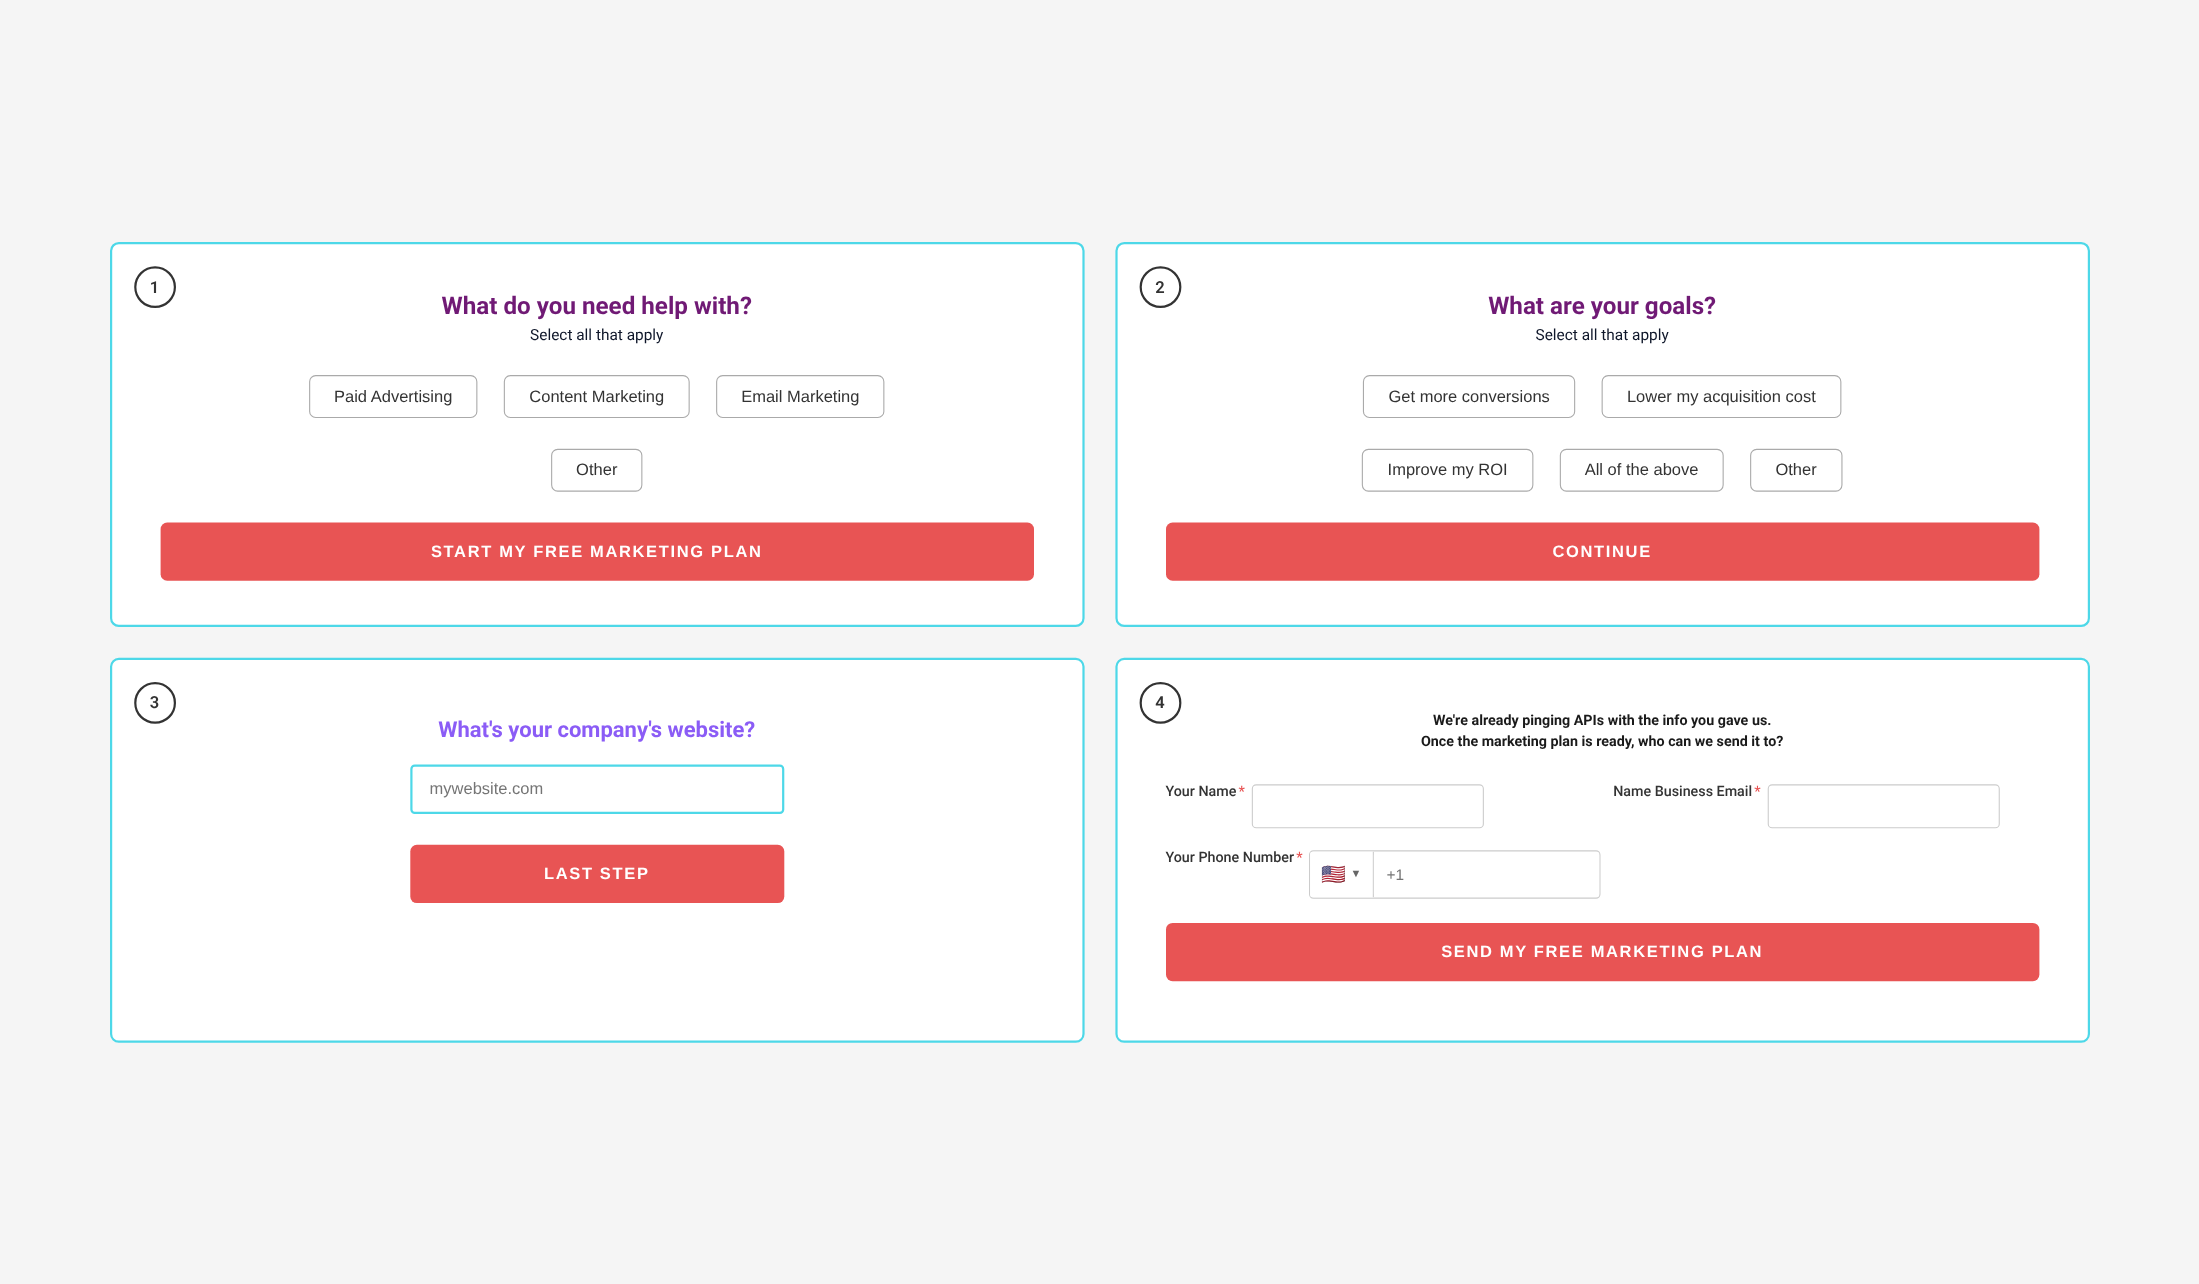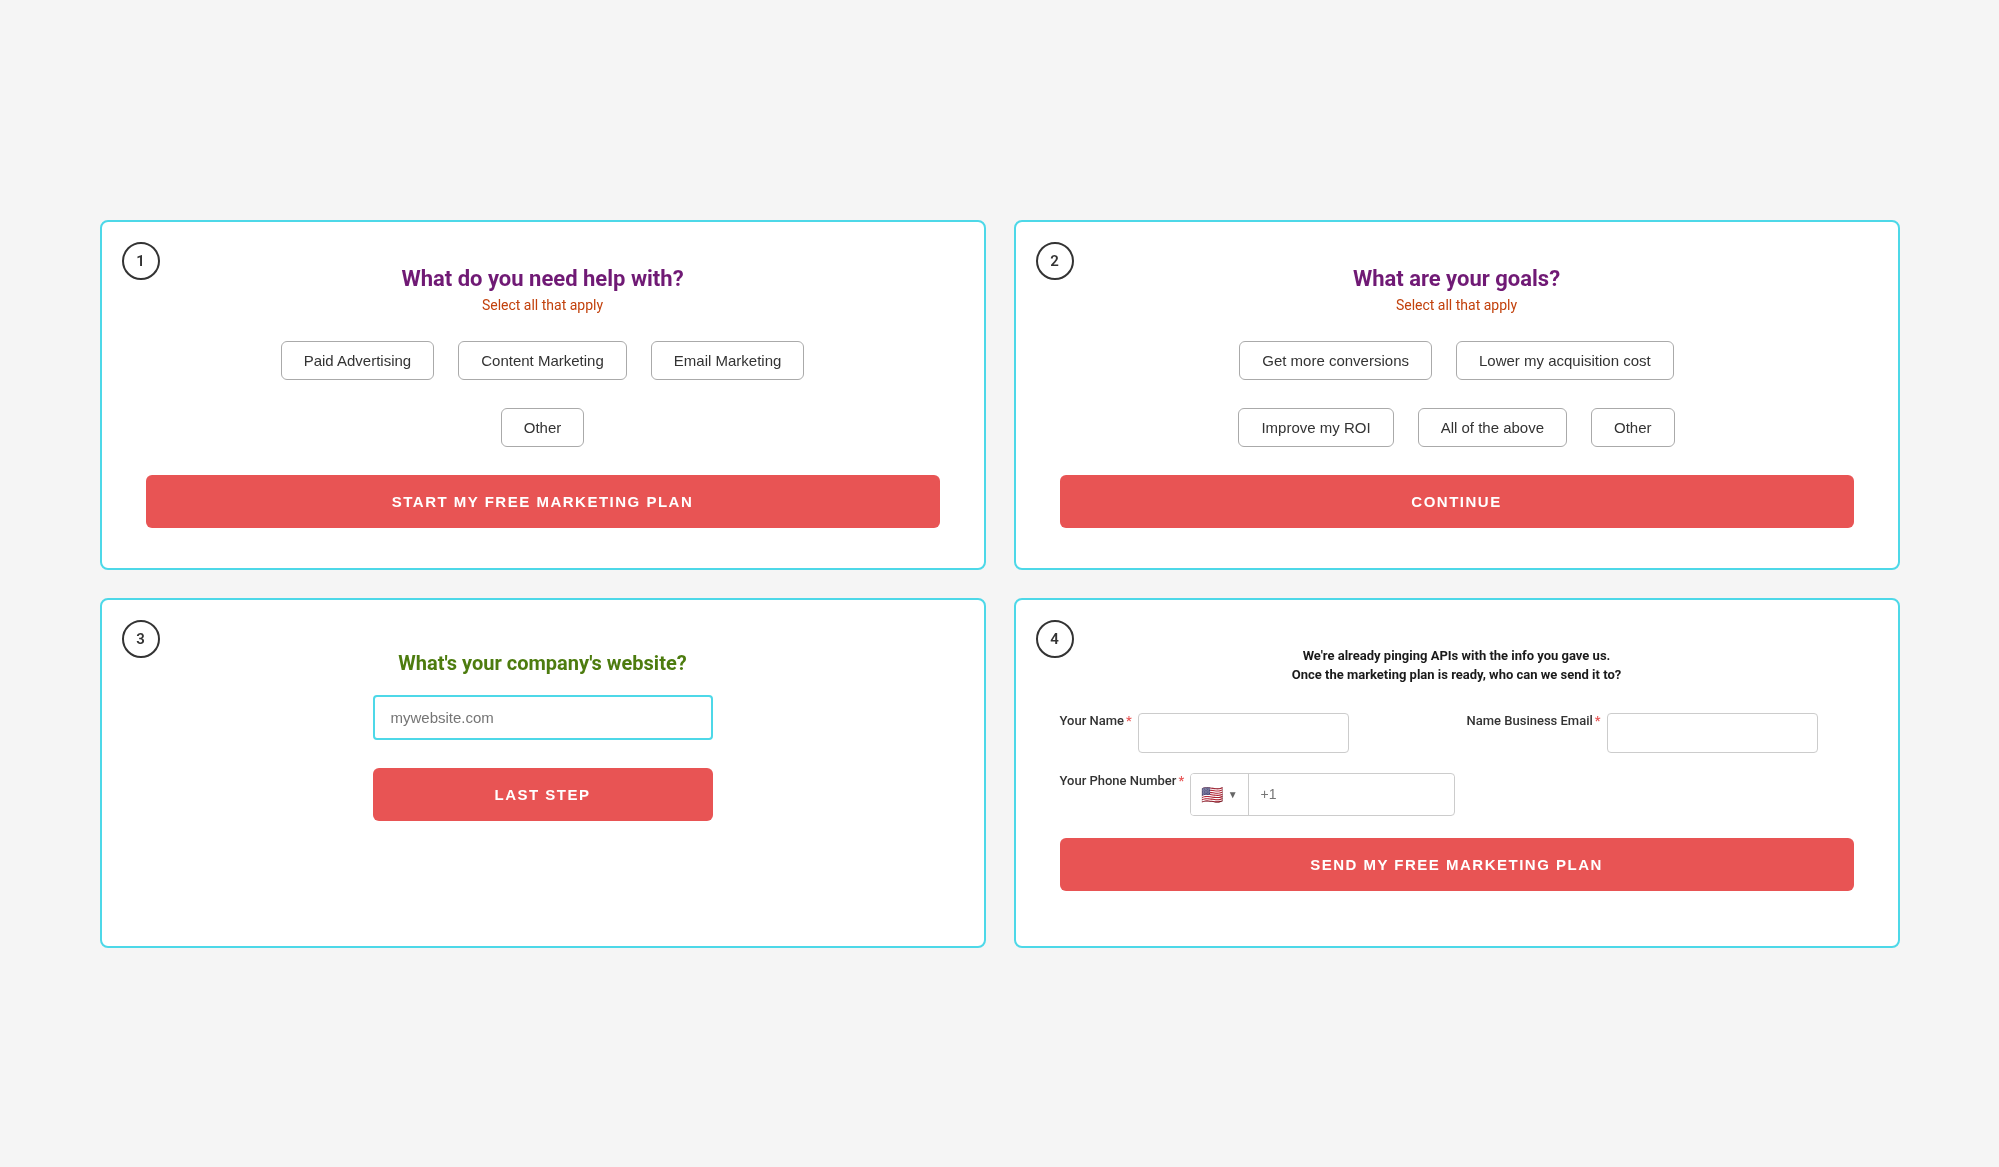--- a/index.html
+++ b/index.html
@@ -52,21 +52,21 @@
       font-size: 22px;
       font-weight: 700;
       color: #701a75;
       margin-top: 8px;
       margin-bottom: 6px;
     }
 
     .card-subtitle {
       text-align: center;
       font-size: 14px;
-      color: #c2410c;
+      color: #0f172a;
       margin-bottom: 28px;
     }
 
     
     .options-group {
       display: flex;
       flex-wrap: wrap;
       gap: 24px;
       justify-content: center;
       margin-bottom: 28px;
@@ -110,21 +110,21 @@
       display: flex;
       flex-direction: column;
       align-items: center;
       justify-content: center;
       min-height: 200px;
     }
 
     .website-label {
       font-size: 20px;
       font-weight: 700;
-      color: #4d7c0f;
+      color: #8b5cf6;
       margin-bottom: 20px;
       text-align: center;
     }
 
     .website-input {
       border: 2px solid #4dd8e8;
       border-radius: 4px;
       padding: 12px 16px;
       font-size: 15px;
       color: #aaa;

